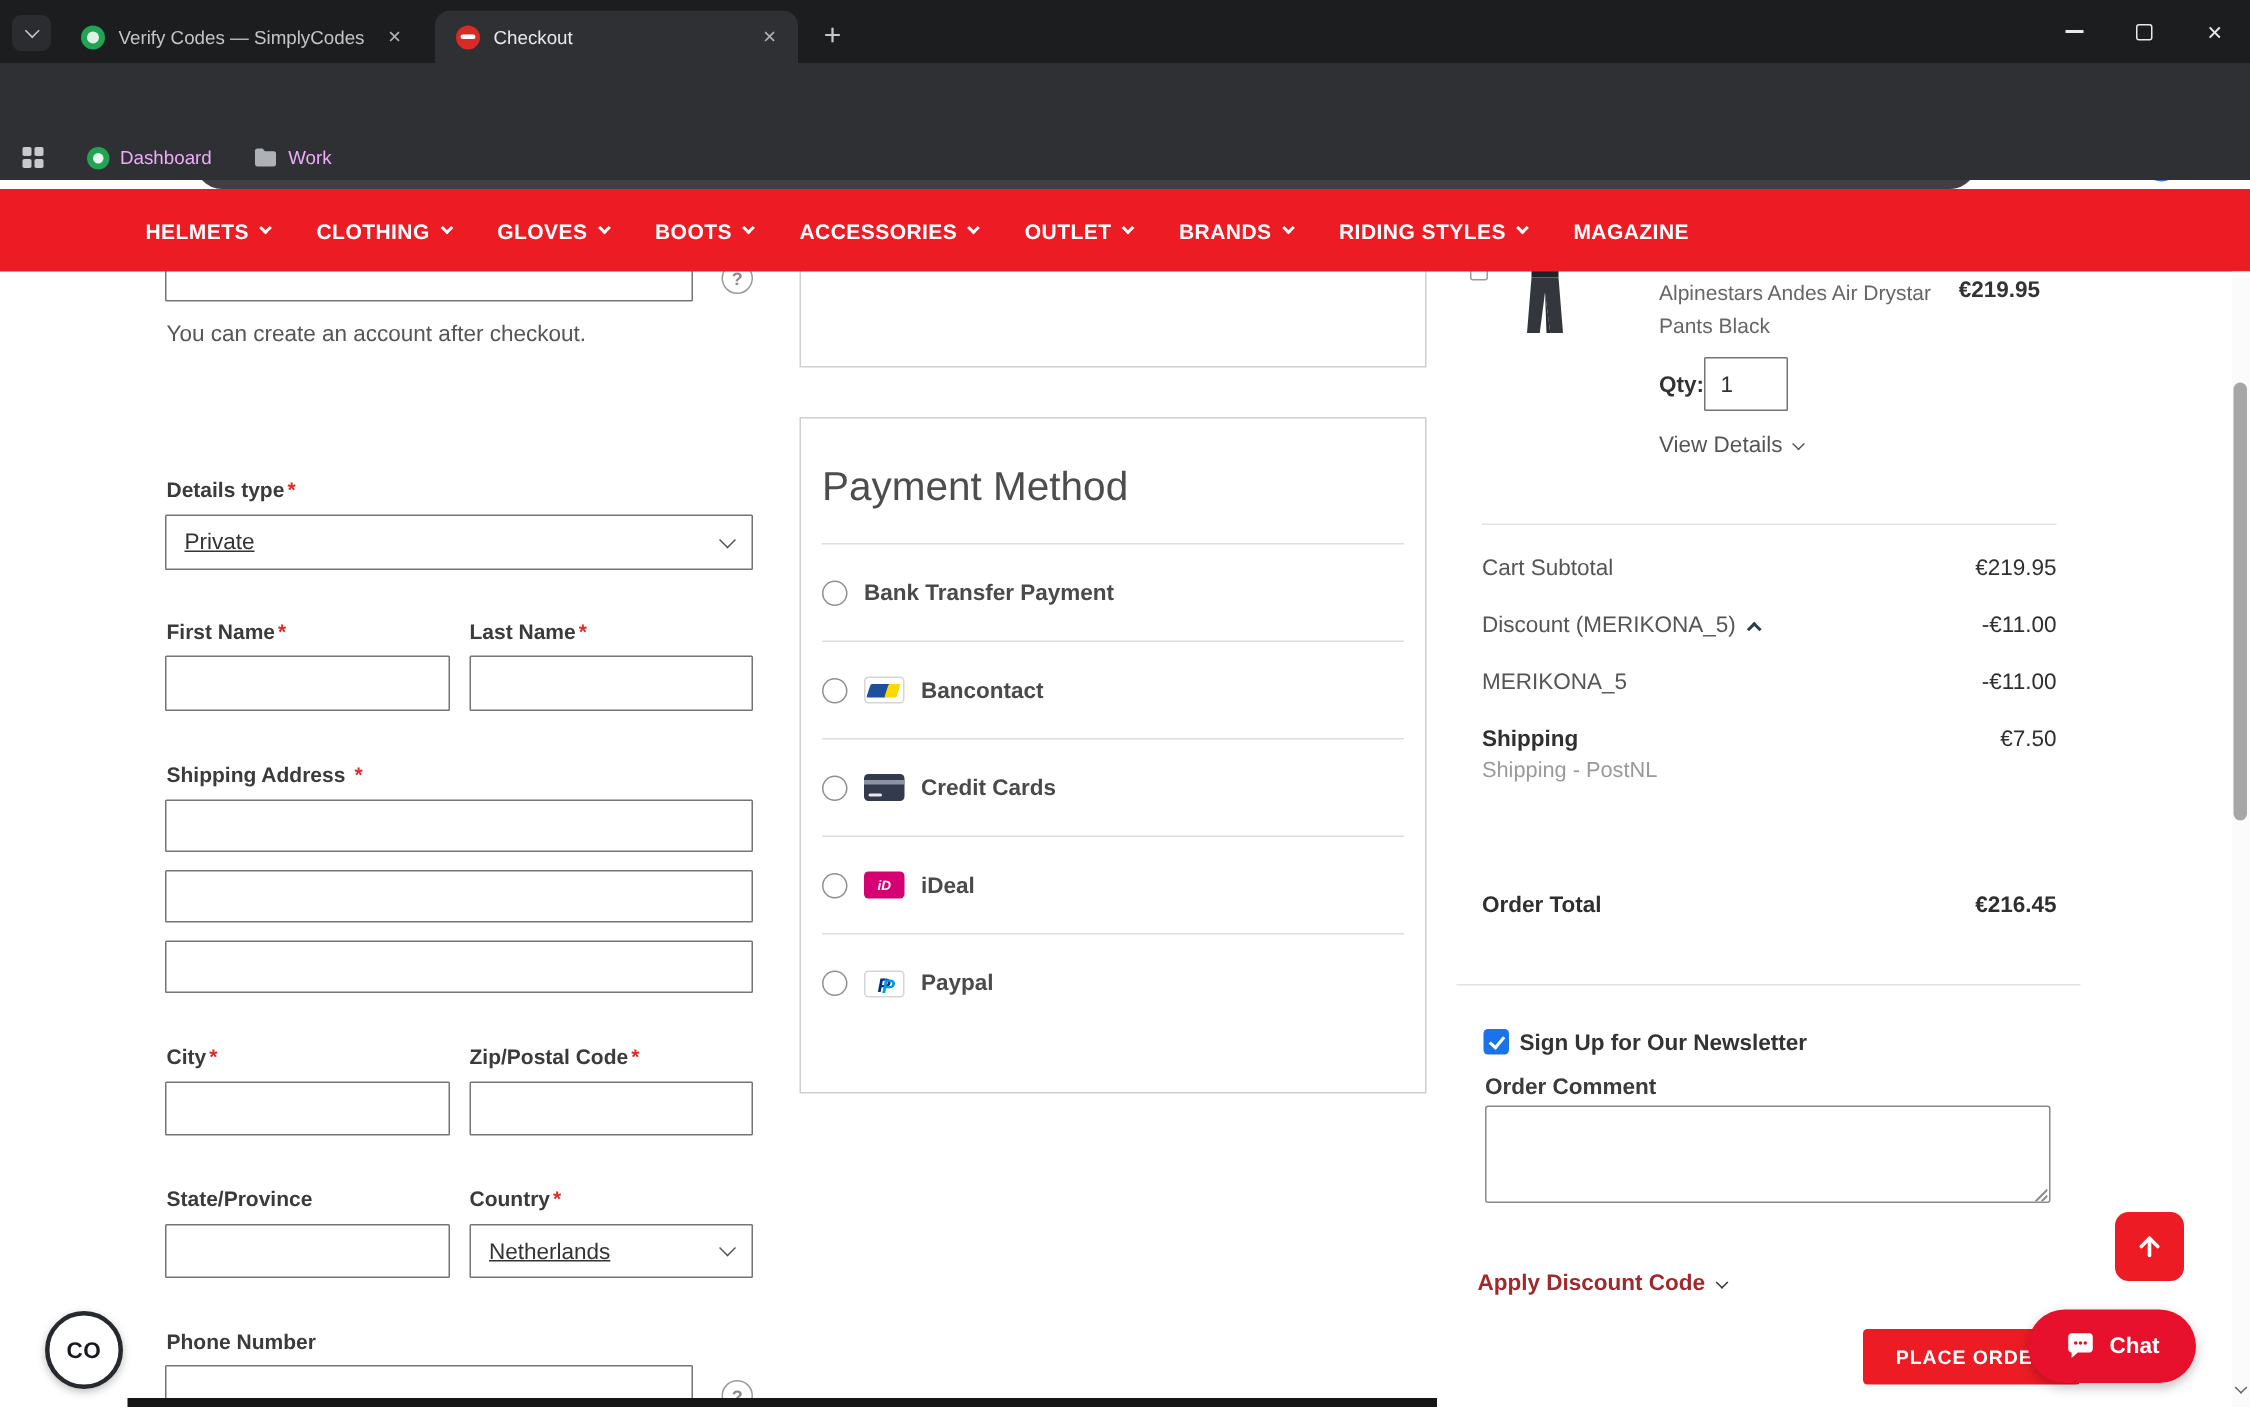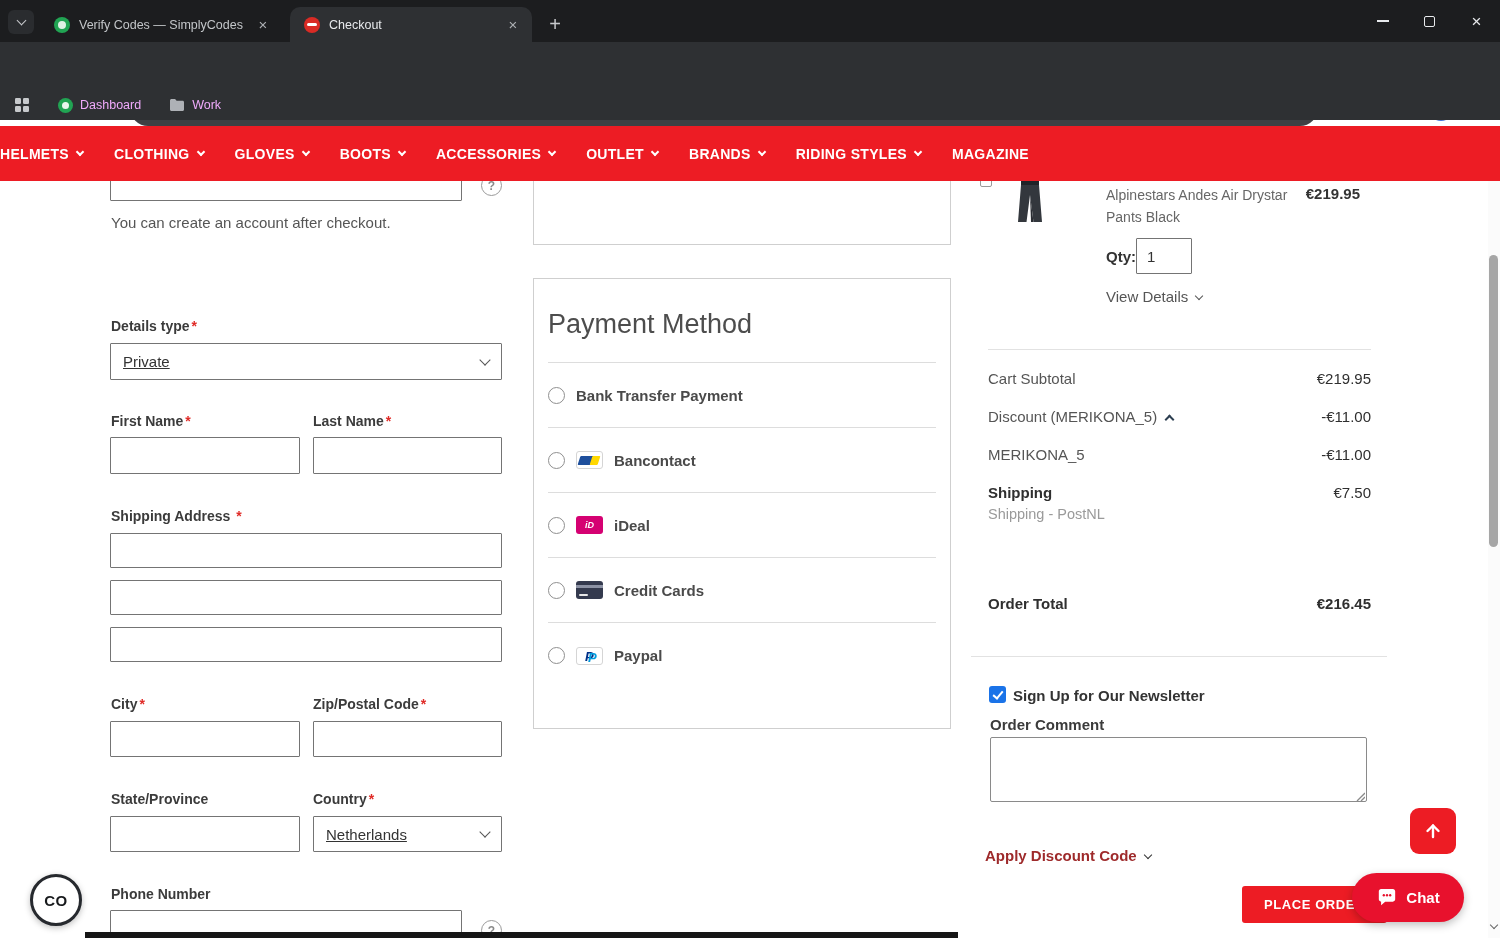--- a/index.html
+++ b/index.html
@@ -39,21 +39,21 @@
   .toolbar-right-icon { position:absolute; top:52px; width:28px; height:28px; display:flex; align-items:center; justify-content:center; cursor:pointer; }
   .avatar { position:absolute; left:1428px; top:53px; width:26px; height:26px; border-radius:50%; background:#3f6fd8; color:#fff; font-size:13px; font-weight:700; display:flex; align-items:center; justify-content:center; cursor:pointer; }
 
   .bookmarksbar { position:absolute; top:90px; left:0; width:1500px; height:30px; background:#2e3033; display:flex; align-items:center; }
   .bm-grid { margin-left:14px; display:flex; cursor:pointer; }
   .bm-item { display:flex; align-items:center; gap:7px; margin-left:28px; color:#f0abfc; font-size:12.5px; cursor:pointer; }
   .bm-dot { width:15px; height:15px; border-radius:50%; background:#21a453; position:relative; }
   .bm-dot::after { content:""; position:absolute; left:4px; top:4px; width:7px; height:7px; border-radius:50%; background:rgba(255,255,255,.9); }
 
   
-  #site-nav { position:absolute; top:126px; left:0; width:1500px; height:55px; background:#ed1c24; z-index:20; display:flex; align-items:center; gap:31px; }
+  #site-nav { position:absolute; top:126px; left:0; width:1500px; height:55px; background:#ed1c24; z-index:20; display:flex; align-items:center; padding-left:97px; gap:31px; }
   .nav-item { display:flex; align-items:center; color:#fff; font-weight:700; font-size:14px; letter-spacing:.3px; white-space:nowrap; cursor:pointer; }
   .nav-chev { width:6px; height:6px; border-right:2px solid #fff; border-bottom:2px solid #fff; transform:rotate(45deg); margin-left:8px; margin-top:-3px; }
 
   
   #content { position:absolute; inset:0; z-index:10; background:#fff; }
   .field { position:absolute; background:#fff; border:1px solid #747474; border-radius:1px; font-size:15px; color:#333; padding:0 10px; font-family:"Liberation Sans",sans-serif; }
   .lbl { position:absolute; font-size:14px; font-weight:700; color:#3b3b3b; white-space:nowrap; }
   .req { color:#e02b27; margin-left:2px; }
   .req.spaced { margin-left:6px; }
   .selectbox { position:absolute; background:#fff; border:1px solid #747474; border-radius:1px; display:flex; align-items:center; justify-content:space-between; padding:0 12px; font-size:15px; color:#333; cursor:pointer;text-decoration:underline; }
@@ -156,27 +156,27 @@
         <span class="radio"></span>
         <span class="pm-label">Bank Transfer Payment</span>
       </div>
       <div class="pm-row">
         <span class="radio"></span>
         <span class="pm-icon bancontact"></span>
         <span class="pm-label">Bancontact</span>
       </div>
       <div class="pm-row">
         <span class="radio"></span>
+        <span class="pm-icon cc"></span>
+        <span class="pm-label">Credit Cards</span>
+      </div>
+      <div class="pm-row">
+        <span class="radio"></span>
         <span class="pm-icon ideal">iD</span>
         <span class="pm-label">iDeal</span>
-      </div>
-      <div class="pm-row">
-        <span class="radio"></span>
-        <span class="pm-icon cc"></span>
-        <span class="pm-label">Credit Cards</span>
       </div>
       <div class="pm-row">
         <span class="radio"></span>
         <span class="pm-icon paypal">
             <span class="pp-p1">P</span>
             <span class="pp-p2">P</span>
           </span>
         <span class="pm-label">Paypal</span>
       </div>
     </div>

